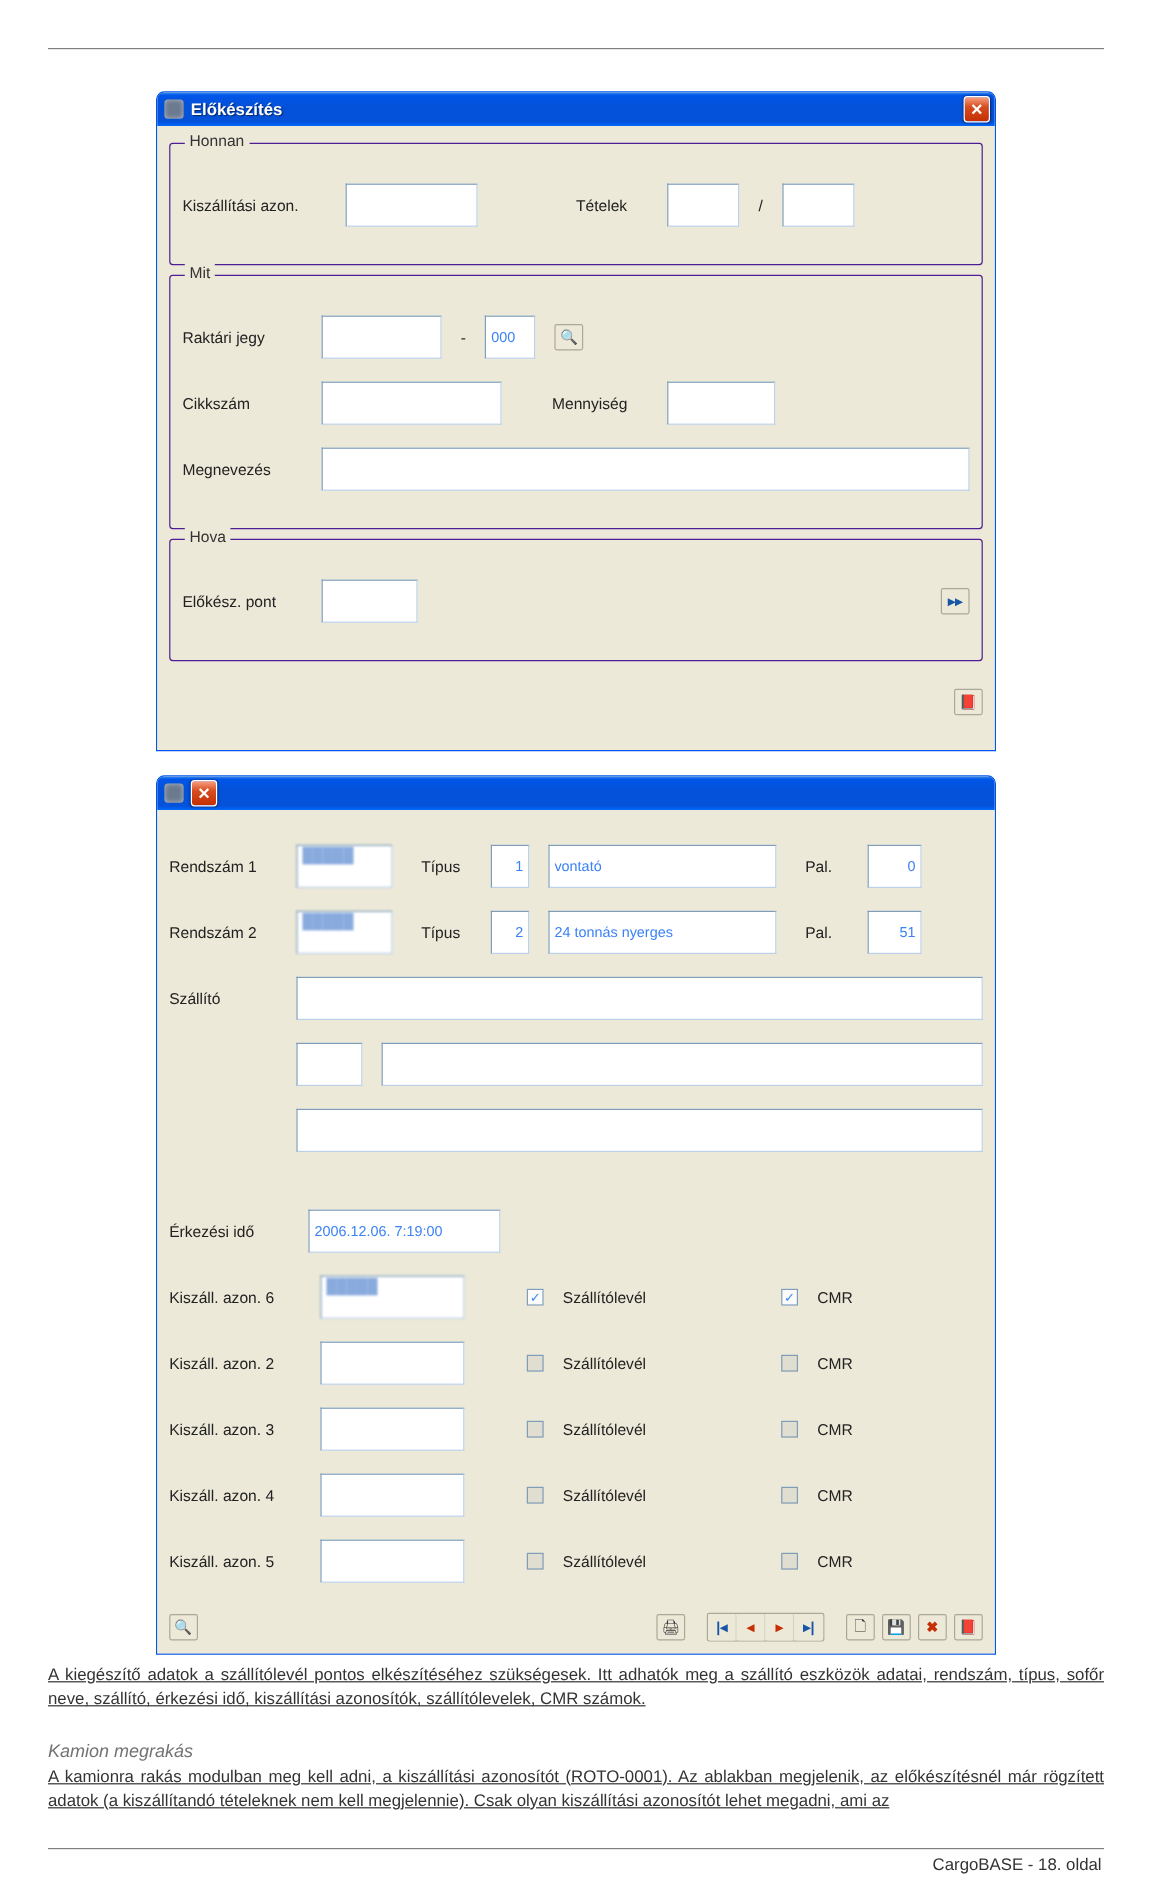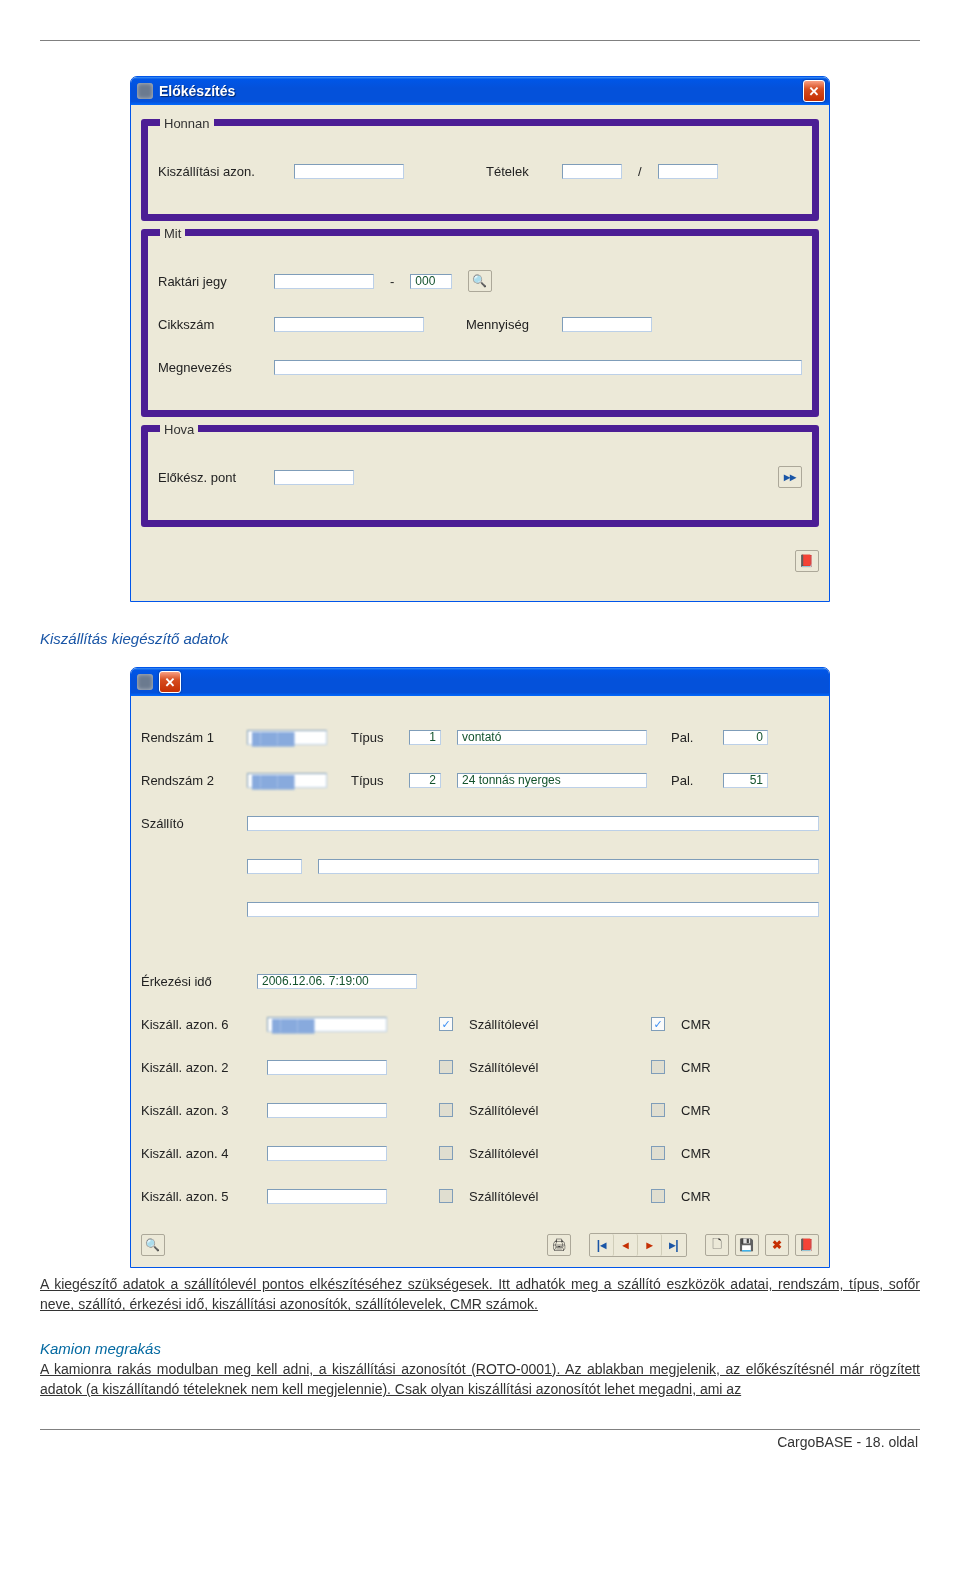--- a/index.html
+++ b/index.html
@@ -36,21 +36,21 @@
     margin: 6px 0;
     text-decoration: underline;
   }
   .body-text-blue {
     color: #1955a6;
     font-style: italic;
     margin: 28px 0 6px 0;
     font-size: 15px;
   }
   .heading-blue {
-    color: #0369a1;
+    color: #737373;
     font-style: italic;
     font-size: 15px;
     margin: 25px 0 2px 0;
   }
   
   .xp-window {
     background: #ece9d8;
     border: 1px solid #0055ea;
     border-radius: 7px 7px 0 0;
     overflow: hidden;
@@ -86,21 +86,21 @@
     font-weight:bold; font-size:13px;
     box-shadow: 0 0 2px #0008;
     cursor:pointer;
   }
   .xp-body {
     padding: 10px;
     background: #ece9d8;
   }
   
   .fs {
-    border: 7px solid #4c1d95;
+    border: 1px solid #4c1d95;
     border-radius: 3px;
     padding: 14px 10px 12px 10px;
     margin: 4px 0 8px 0;
     position: relative;
   }
   .fs .legend {
     position: absolute;
     top: -10px;
     left: 12px;
     background: #ece9d8;
@@ -119,24 +119,24 @@
     font-size: 13px;
     color: #222;
     flex-shrink:0;
   }
   .inp {
     background:#fff;
     border-top:1px solid #7f9db9;
     border-left:1px solid #7f9db9;
     border-right:1px solid #bcd0e8;
     border-bottom:1px solid #bcd0e8;
-    height:15px;
+    height:36px;
     padding: 1px 4px;
     font-size:12px;
-    color:#14532d;
+    color:#3b82f6;
   }
   .btn-icon {
     width:24px; height:22px;
     background:#ece9d8;
     border:1px solid #aca899;
     border-radius:2px;
     display:flex;align-items:center;justify-content:center;
     cursor:pointer;
   }
   .icon-sm { font-size:12px; }
@@ -223,21 +223,20 @@
 
       <div class="row" style="justify-content:flex-end; padding-top:4px;">
         <span class="btn-icon">
             <span class="icon-sm">📕</span>
           </span>
       </div>
 
     </div>
   </div>
 
-  <div class="body-text-blue">Kiszállítás kiegészítő adatok</div>
 
   <div class="xp-window" style="width:700px; margin-top:20px;">
     <div class="xp-titlebar">
       <span class="sys-icon"></span>
       <span class="xp-close">✕</span>
     </div>
     <div class="xp-body">
 
       <div class="row">
         <span class="lbl" style="width:90px">Rendszám 1</span>

